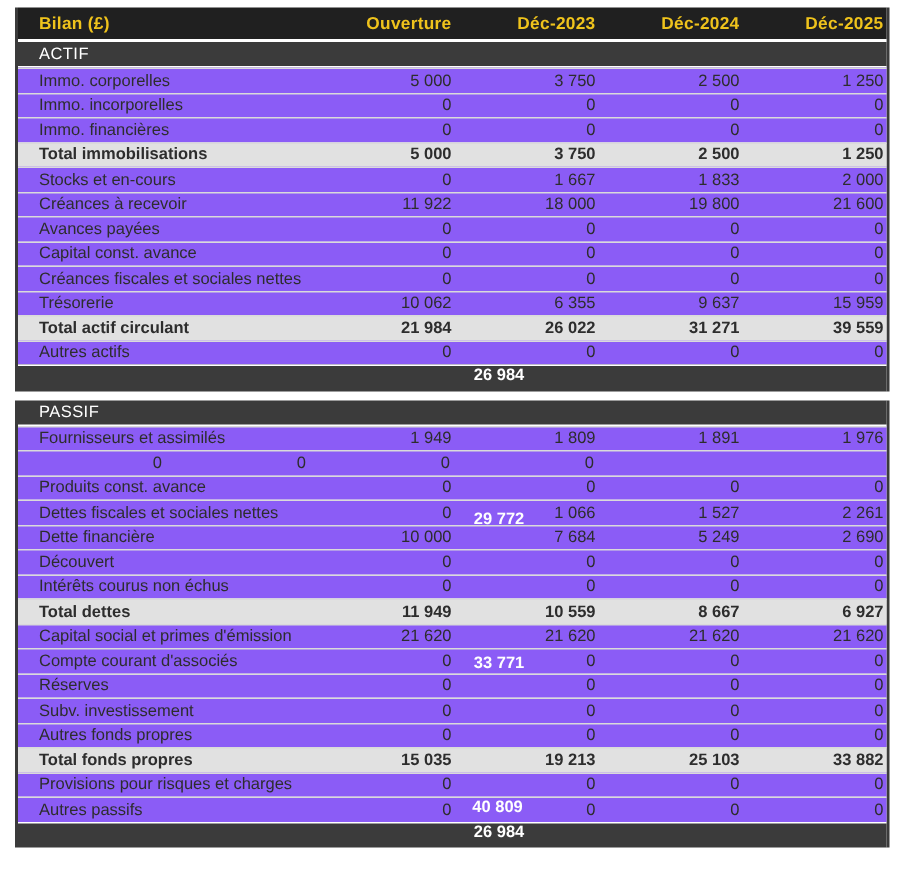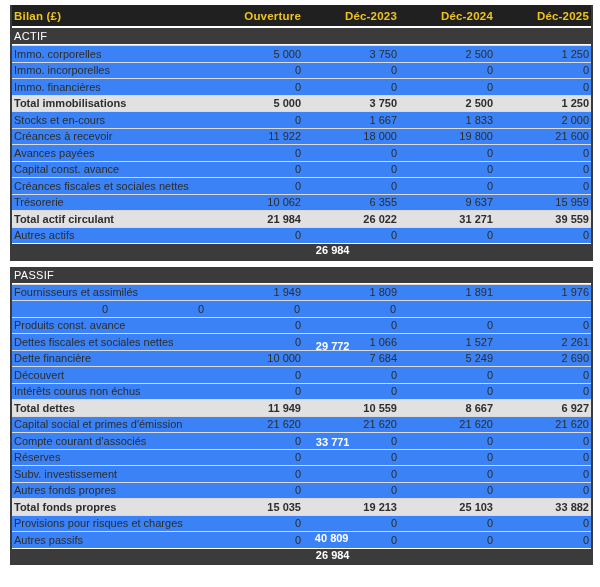--- a/index.html
+++ b/index.html
@@ -36,41 +36,41 @@
     height: 17px;
     background: var(--section-bg, #3b3b3b);
     color: #ffffff;
     font-weight: normal;
     font-size: 11px;
     border-bottom: 1px solid #ffffff;
     letter-spacing: 0.3px;
   }
   .data-row {
     height: 16.5px;
-    background: #3b82f6;
+    background: #8b5cf6;
     color: var(--text, #2d2d2d);
     font-size: 11px;
     border-top: 1px solid var(--row-border, #dadada);
   }
   .data-row.subtotal-row {
     background: var(--subtotal-bg, #e1e1e1);
     font-weight: bold;
     justify-content: center;
   }
   .data-row.grand-row {
     height: 17.5px;
     background: var(--section-bg, #3b3b3b);
     color: #ffffff;
     font-weight: bold;
     border-top: 1px solid #ffffff;
     flex-direction: column;
   }
   .cell-label {
     flex: 1 1 auto;
-    padding-left: 2px;
+    padding-left: 14px;
     white-space: nowrap;
     overflow: hidden;
   }
   .cell-num {
     flex: 0 0 96px;
     width: 96px;
     text-align: right;
     white-space: nowrap;
   }
   .cell-num:last-child { margin-right: 2px; }

